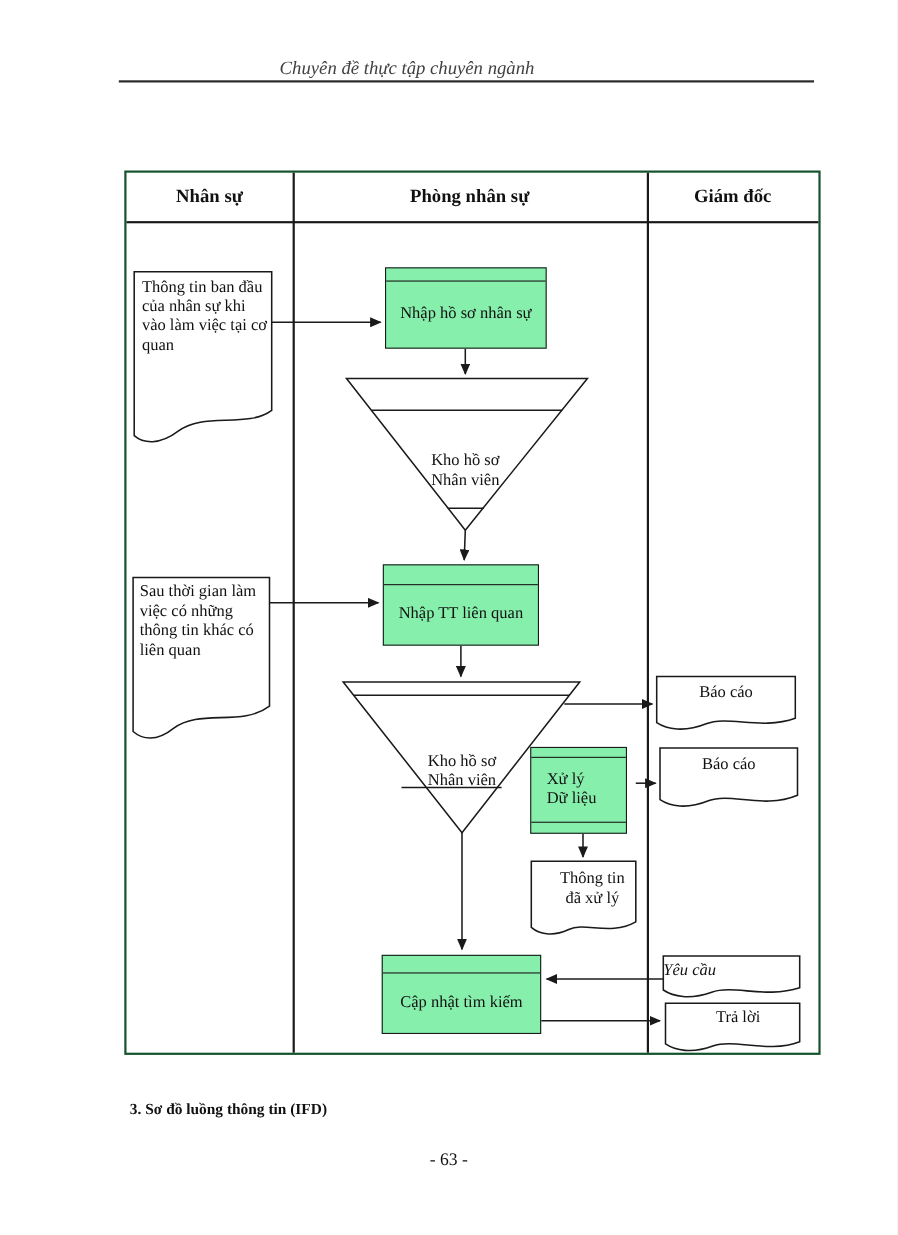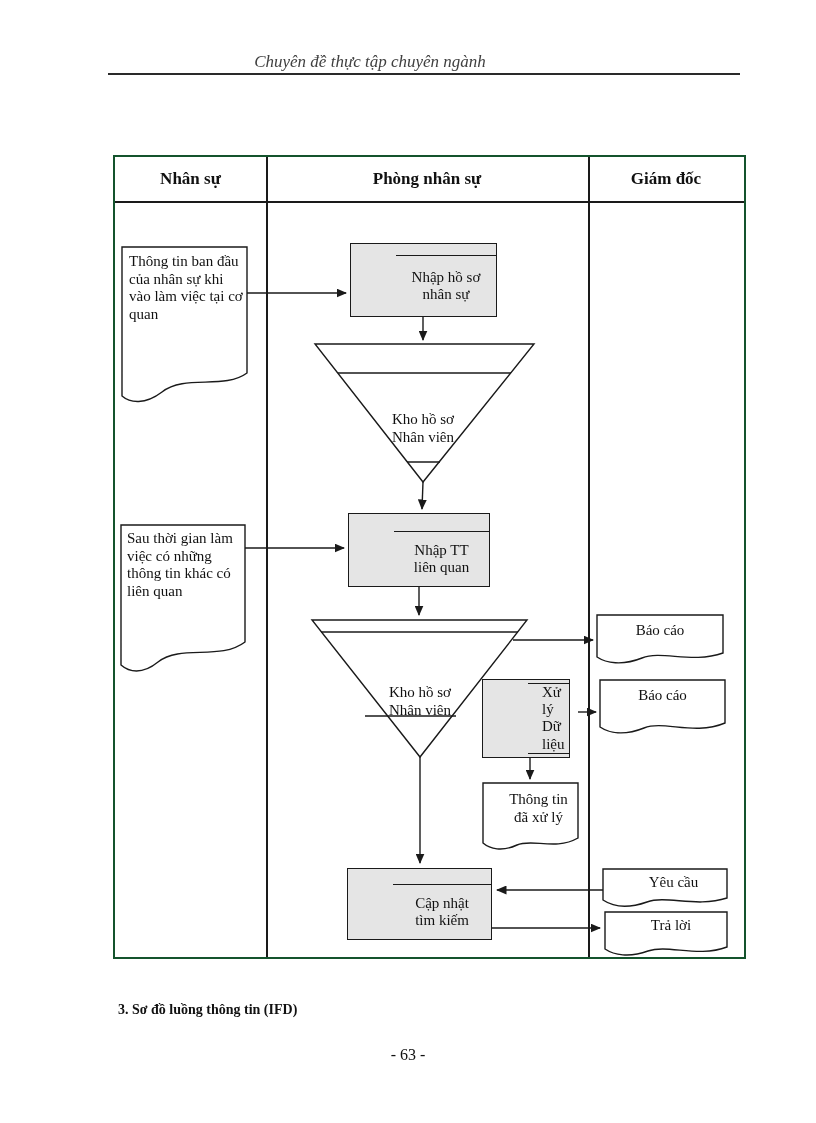--- a/index.html
+++ b/index.html
@@ -26,22 +26,22 @@
   .cell.c1 { width:151px; }
   .cell.c2 { width:322px; }
   .cell.c3 { flex:1; }
   .vdiv { position:absolute; top:0; bottom:0; width:2px; background:#1a1a1a; }
   .vdiv.d1 { left:151px; }
   .vdiv.d2 { left:473px; }
 
   .ovl { position:absolute; left:0; top:0; width:816px; height:1123px; }
 
   .proc {
-    position:absolute; border:1.5px solid #1a1a1a; background:#e5e5e5;
-    display:flex; flex-direction:column; box-sizing:border-box;padding-left:45px;
+    position:absolute; border:1.5px solid #1a1a1a; background:#86efac;
+    display:flex; flex-direction:column; box-sizing:border-box;
   }
   .proc .strip { border-bottom:1.5px solid #1a1a1a; }
   .proc .plabel {
     flex:1; display:flex; align-items:center; justify-content:center;
     text-align:center; font-size:15px; line-height:1.15; padding:0 12px;
   }
   .proc .strip-b { border-top:1.5px solid #1a1a1a; }
   #proc-enter-profile { left:350px; top:243px; width:147px; height:74px; }
   #proc-enter-profile .strip { height:11px; }
   #proc-enter-related { left:348px; top:513px; width:142px; height:74px; }
@@ -55,21 +55,21 @@
 
   .lbl { position:absolute; font-size:15px; line-height:1.17; }
   .pre { white-space:pre-line; }
   #t-doc1 { left:129px; top:253px; width:114px; }
   #t-doc2 { left:127px; top:530px; width:116px; }
   #t-tri1  { left:353px; top:411px; width:140px; text-align:center; }
   #t-tri2  { left:350px; top:684px; width:140px; text-align:center; }
   #t-bc1 { left:597px; top:622px; width:126px; text-align:center; }
   #t-bc2 { left:600px; top:687px; width:125px; text-align:center; }
   #t-proc-info { left:483px; top:791px; width:111px; text-align:center; }
-  #t-yc { left:603px; top:874px; width:141px; text-align:center; }
+  #t-yc { left:603px; top:874px; width:141px; text-align:left;font-style:italic; }
   #t-tl { left:605px; top:917px; width:132px; text-align:center; }
 
   .caption {
     position:absolute; left:118px; top:1002px;
     font-weight:bold; font-size:14px;
   }
   .page-num {
     position:absolute; left:0; right:0; top:1046px; text-align:center; font-size:16px;
   }
   svg .shape { fill:#ffffff; stroke:#1a1a1a; stroke-width:1.4; }

